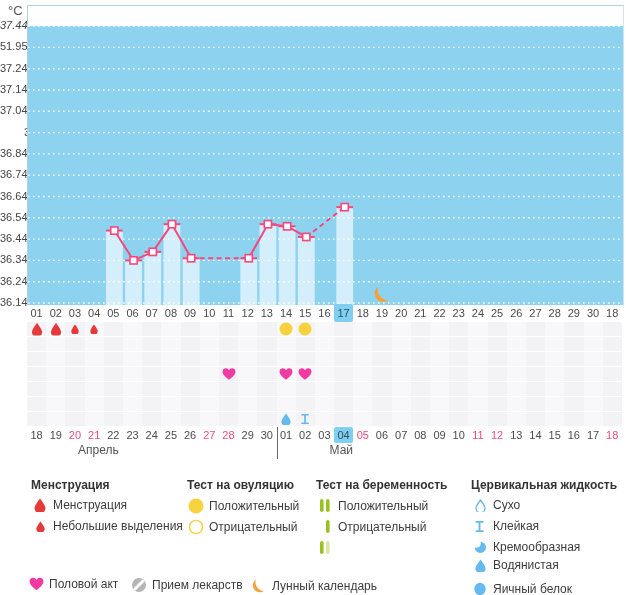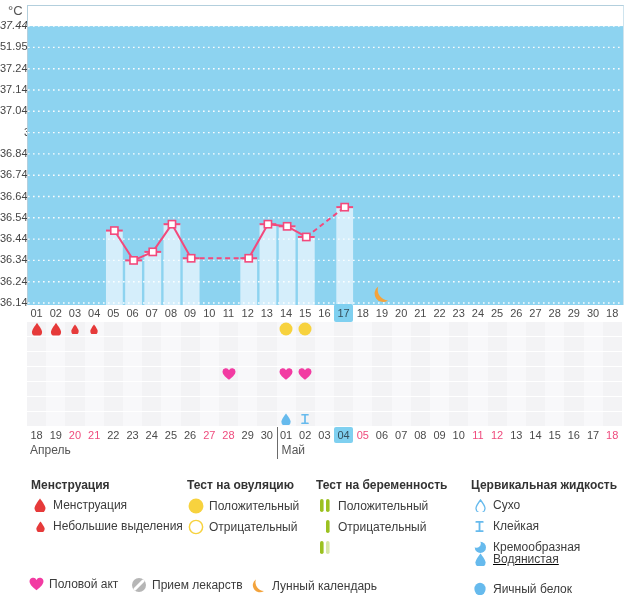--- a/index.html
+++ b/index.html
@@ -14,21 +14,21 @@
   .cell{flex:0 0 19.194px;width:19.194px;text-align:center;font-size:11px;color:#4b4b4b;box-sizing:border-box;}
   #dayrow{top:304px;height:18px;line-height:18px;}
   #daterow{top:427px;height:16px;line-height:16px;}
   .cell.hl{background:#7fd0f0;color:#34505e;border-radius:2px;}
   .cell.wknd{color:#ef4b7d;}
   #icongrid{position:absolute;left:27px;top:322px;width:595px;}
   .grow{position:relative;height:14px;margin-bottom:1px;
         background:repeating-linear-gradient(90deg,#f3f3f5 0 19.194px,#f8f8fa 19.194px 38.388px);}
   .gic{position:absolute;top:50%;transform:translate(-50%,-50%);line-height:0;}
   #monthrow{position:absolute;left:27px;top:442px;width:595px;height:17px;font-size:12px;color:#555;}
-  #monthrow span{position:absolute;top:0;line-height:17px;}
+  #monthrow span{position:absolute;top:0;line-height:17px;margin-left:48px;}
   #mdivider{position:absolute;width:1px;background:#6b6b6b;}
   #legend{position:absolute;left:0;top:470px;width:626px;height:125px;}
   .lcol{position:absolute;top:0;}
   .lhead{font-size:12px;font-weight:bold;color:#333;position:absolute;left:0;top:8px;white-space:nowrap;}
   .litem{position:absolute;display:flex;align-items:center;white-space:nowrap;}
   .licon{width:18px;display:inline-flex;justify-content:center;line-height:0;}
   .llabel{font-size:12px;color:#3c3c3c;margin-left:4px;}
 </style>
 </head>
 <body>
@@ -321,21 +321,21 @@
         </div>
         <div class="litem" style="left: 0px; top: 70px;">
           <span class="licon">
             <svg width="14" height="14" viewBox="0 0 14 14">
               <circle cx="7.4" cy="7.4" r="5.6" fill="#66baed"></circle>
               <circle cx="3.4" cy="3.4" r="4.4" fill="#fff"></circle>
             </svg>
           </span>
           <span class="llabel">Кремообразная</span>
         </div>
-        <div class="litem" style="left: 0px; top: 82px; text-decoration: underline;">
+        <div class="litem" style="left: 0px; top: 88px;">
           <span class="licon">
             <svg width="11" height="13" viewBox="0 0 11 13">
               <path d="M5.5 .4 C5.5 .4 10.6 6.9 10.6 9.4 A5.1 5.1 0 0 1 .4 9.4 C.4 6.9 5.5 .4 5.5 .4 Z" fill="#66baed"></path>
             </svg>
           </span>
           <span class="llabel">Водянистая</span>
         </div>
         <div class="litem" style="left: 0px; top: 112px;">
           <span class="licon">
             <svg width="14" height="14" viewBox="0 0 14 14">

